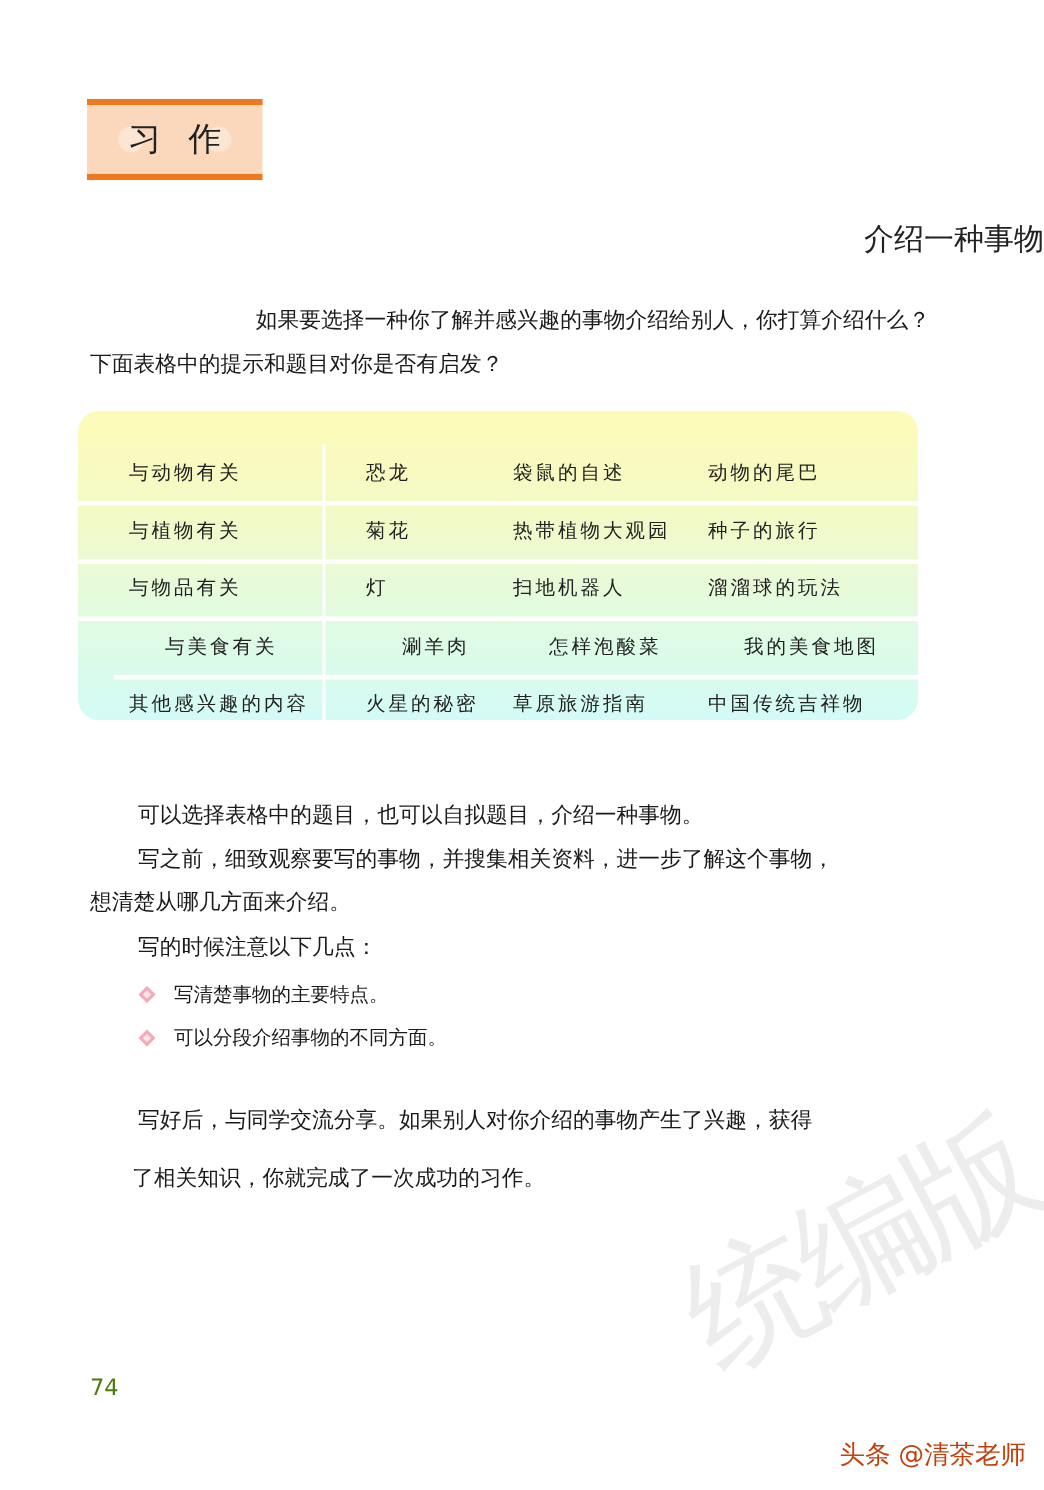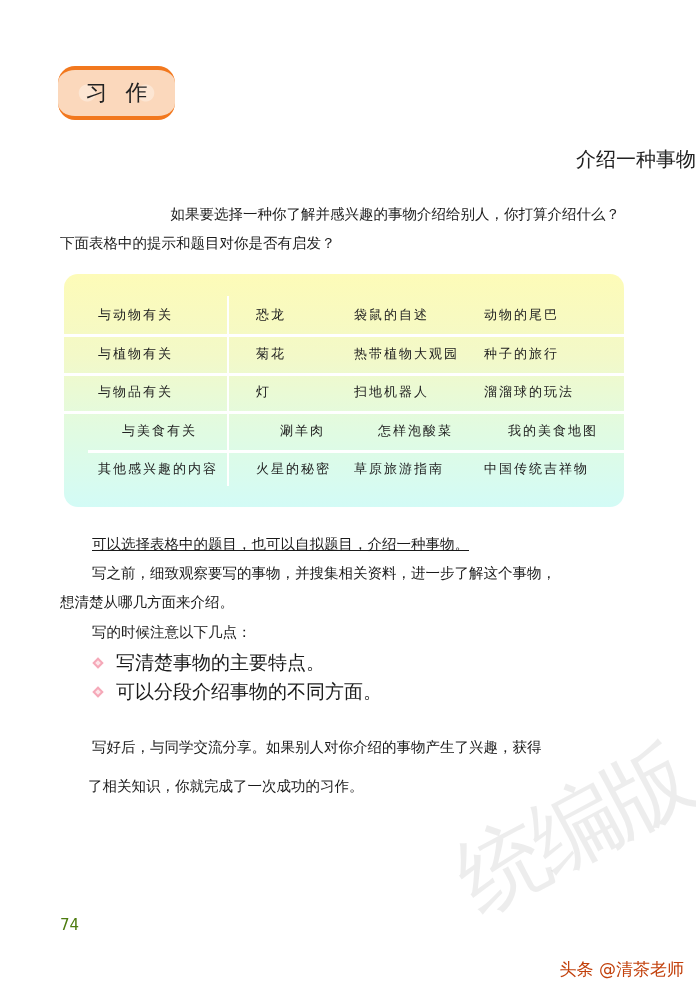--- a/index.html
+++ b/index.html
@@ -8,47 +8,46 @@
     font-family: "DejaVu Sans", sans-serif; color:#1a1a1a;
   }
   .banner {
     position:absolute; left:58px; top:66px; width:117px; height:54px;
     background:#fbd8bc;
     border-top:4px solid #f2781e; border-bottom:4px solid #f2781e;
     box-sizing:border-box;
     display:flex; align-items:center; justify-content:center;
     background-image: radial-gradient(circle at 25% 50%, rgba(255,255,255,0.35) 0 8px, transparent 9px),
                       radial-gradient(circle at 75% 50%, rgba(255,255,255,0.35) 0 8px, transparent 9px);
-    border-radius: 17px;
   }
   .banner span { font-family:"DejaVu Serif", serif; font-size:22px; letter-spacing:18px; margin-left:18px; color:#222; }
   .title {
     position:absolute; left:0; right:0; top:146px; text-align:right;
     font-size:20px; font-family:"DejaVu Serif", serif; color:#222;
   }
   .para { position:absolute; left:60px; width:560px; font-size:14.5px; line-height:29px; }
   .indent { text-indent:32px; }
   .table-box {
-    position:absolute; left:64px; top:274px; width:560px; height:233px;
+    position:absolute; left:52px; top:274px; width:560px; height:206px;
     border-radius:14px;
     background:linear-gradient(180deg, #fdfbb8 0%, #f3f9c8 35%, #e2fbe0 65%, #d3fbf6 100%);
   }
   .vline {
     position:absolute; left:163px; top:22px; height:190px; width:2px; background:#ffffff;
   }
   .row {
     position:absolute; left:0; width:560px; height:38px;
     display:flex; align-items:center; font-family:"DejaVu Serif", serif; font-size:13px; color:#222;
   }
   .row.sep { border-bottom:3px solid #ffffff; }
   .c0 { position:absolute; left:34px; letter-spacing:2px; }
   .c1 { position:absolute; left:192px; letter-spacing:2px; }
   .c2 { position:absolute; left:290px; letter-spacing:2px; }
   .c3 { position:absolute; left:420px; letter-spacing:2px; }
-  .bullets { position:absolute; left:94px; top:648px; font-family:Liberation Sans, sans-serif; font-size:19px; }
+  .bullets { position:absolute; left:94px; top:648px; font-family:Liberation Sans, sans-serif; font-size:13px; }
   .bullet { height:29px; display:flex; align-items:center; }
   .diamond {
     width:8px; height:8px; border:2px solid #f5a8b8; transform:rotate(45deg);
     margin-right:14px; box-sizing:border-box; background:#fde6ea;
   }
   .pagenum { position:absolute; left:60px; top:916px; font-size:15px; color:#4d7c0f; }
   .watermark {
     position:absolute; left:450px; top:770px; font-size:88px; color:rgba(0,0,0,0.07);
     transform:rotate(-28deg); font-family:"DejaVu Serif", serif; letter-spacing:-6px;
   }
@@ -93,21 +92,21 @@
     <span class="c3">我的美食地图</span>
   </div>
   <div class="row" style="top:176px;">
     <span class="c0">其他感兴趣的内容</span>
     <span class="c1">火星的秘密</span>
     <span class="c2">草原旅游指南</span>
     <span class="c3">中国传统吉祥物</span>
   </div>
 </div>
 
-<div class="para indent" style="top:530px;text-decoration:underline;">可以选择表格中的题目，也可以自拟题目，介绍一种事物。</div>
+<div class="para indent" style="top:530px;">可以选择表格中的题目，也可以自拟题目，介绍一种事物。</div>
 <div class="para indent" style="top:559px;">写之前，细致观察要写的事物，并搜集相关资料，进一步了解这个事物，</div>
 <div class="para" style="top:588px;">想清楚从哪几方面来介绍。</div>
 <div class="para indent" style="top:618px;">写的时候注意以下几点：</div>
 
 <div class="bullets">
   <div class="bullet">
     <span class="diamond"></span>
     <span>写清楚事物的主要特点。</span>
   </div>
   <div class="bullet">

